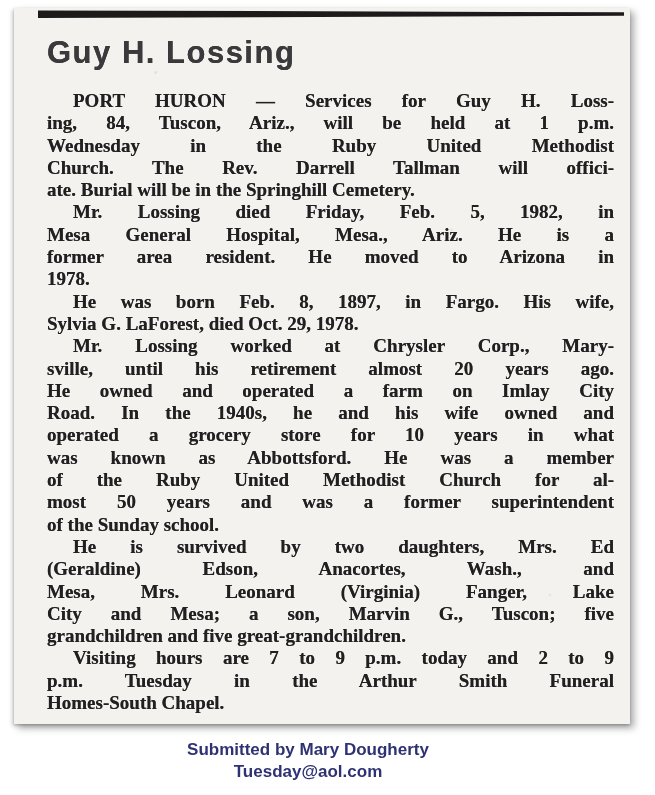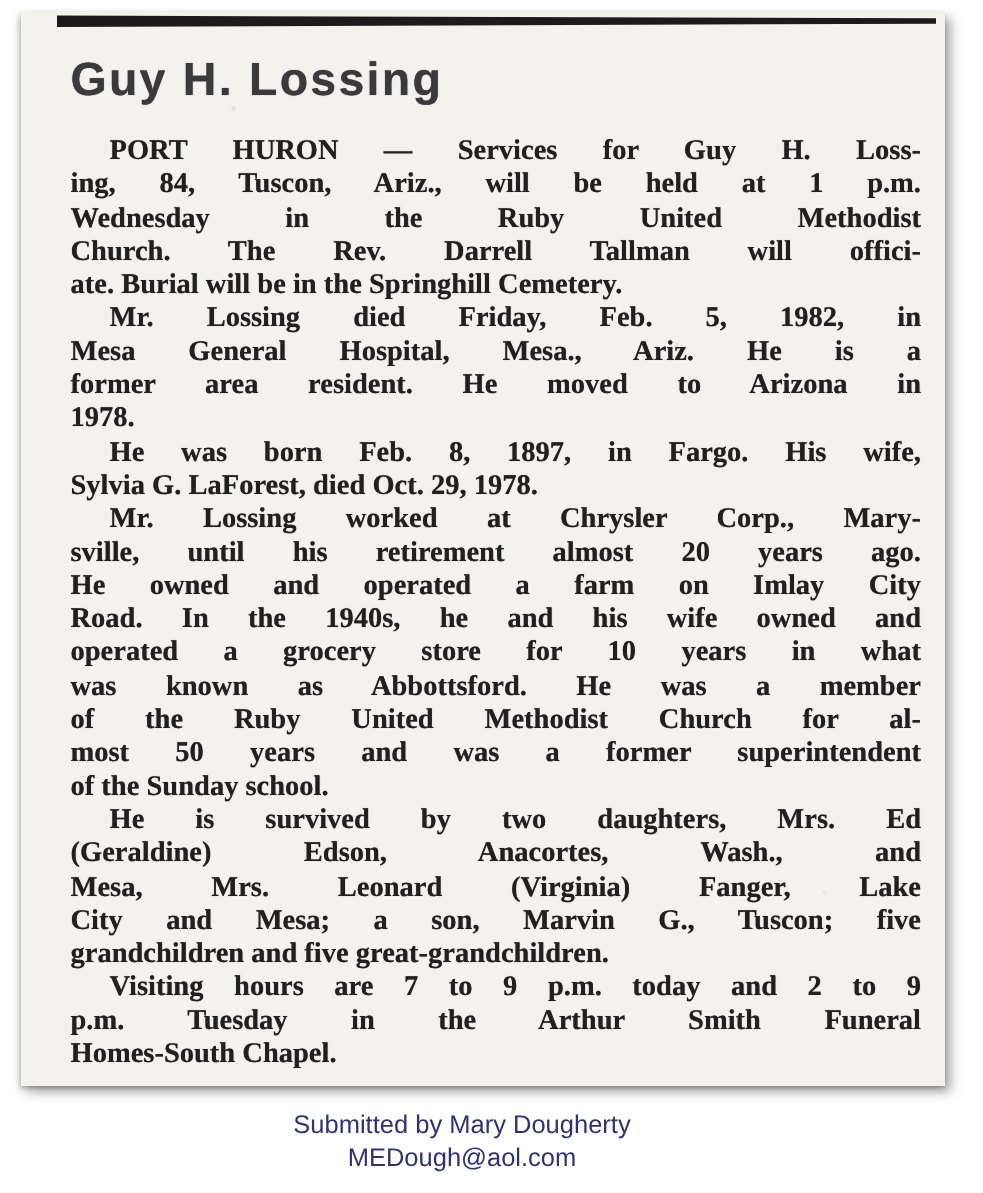--- a/index.html
+++ b/index.html
@@ -91,21 +91,21 @@
   }
 
   
   .caption {
     position: absolute;
     left: 0;
     top: 739px;
     width: 616px;
     text-align: center;
     font-family: "Liberation Sans", sans-serif;
-    font-weight: normal;
+    font-weight: bold;
     font-size: 17px;
     line-height: 21.5px;
     color: #2e3273;
   }
 </style>
 </head>
 <body>
 
 <div class="clipping">
   <div class="top-rule"></div>
@@ -137,14 +137,14 @@
       <div class="line">City and Mesa; a son, Marvin G., Tuscon; five</div>
       <div class="line last">grandchildren and five great-grandchildren.</div>
       <div class="line first">Visiting hours are 7 to 9 p.m. today and 2 to 9</div>
       <div class="line">p.m. Tuesday in the Arthur Smith Funeral</div>
       <div class="line last">Homes-South Chapel.</div>
     </div>
 </div>
 
 <div class="caption">
   <div>Submitted by Mary Dougherty</div>
-  <div>MEDough@aol.com</div>
+  <div>Tuesday@aol.com</div>
 </div>
 
 </body></html>

